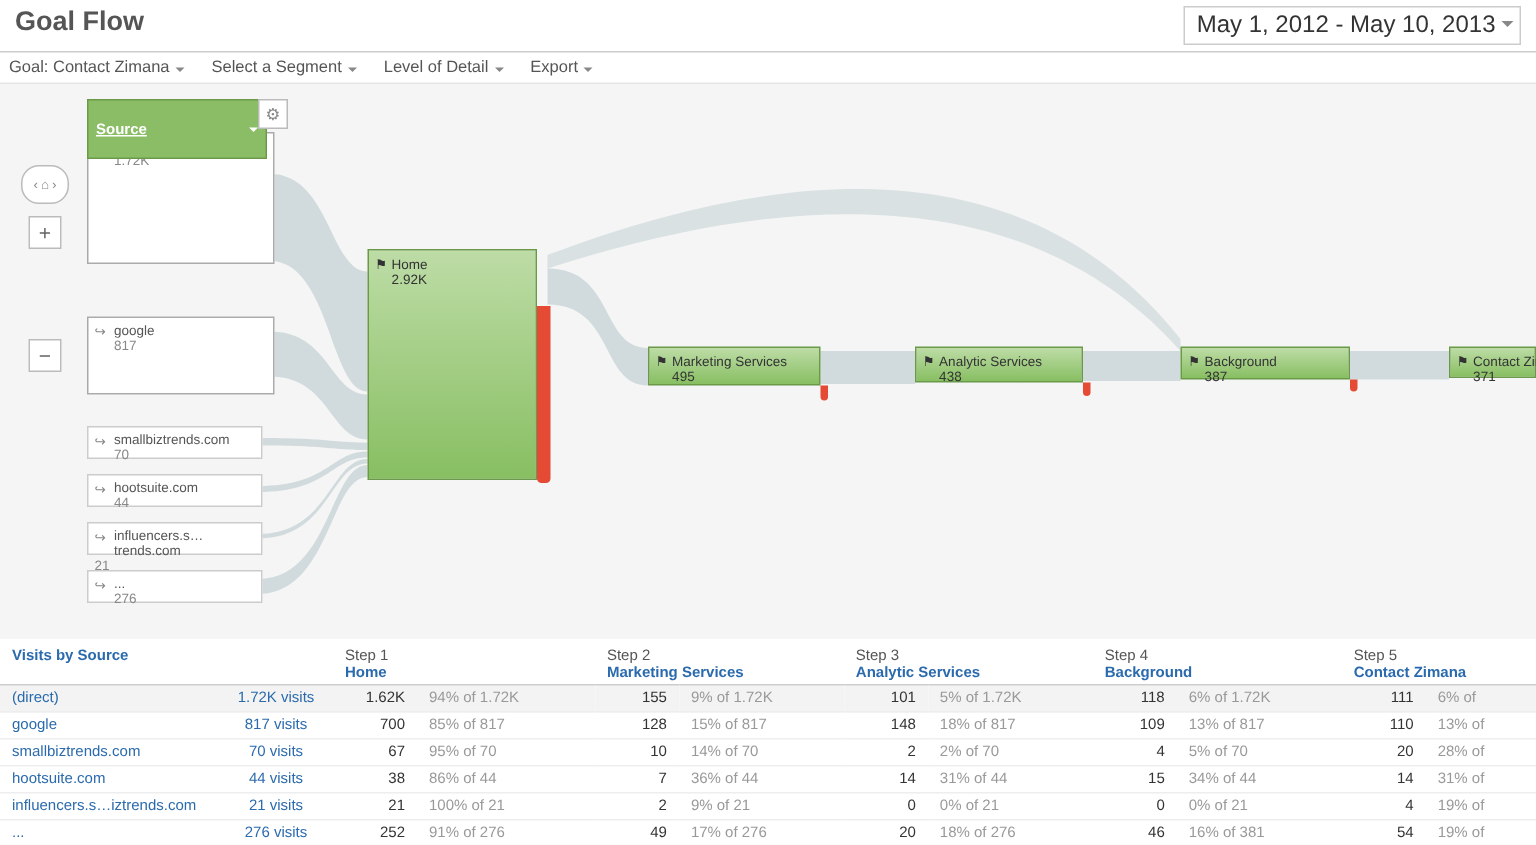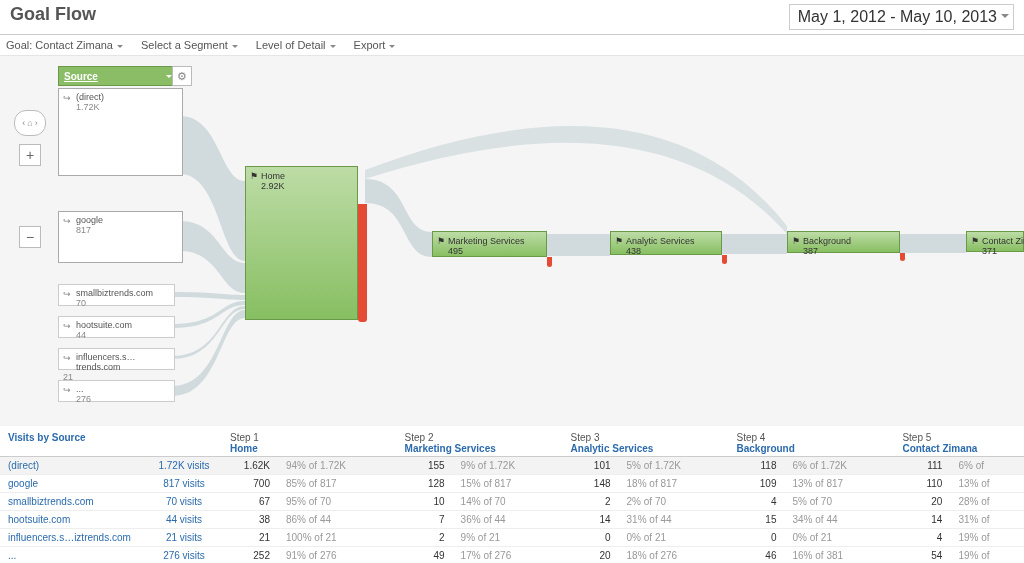--- a/index.html
+++ b/index.html
@@ -110,21 +110,21 @@
   }
   .dim-dropdown {
     position: absolute;
     left: 58px; top: 10px;
     width: 108px; height: 18px;
     background: #8bbd67;
     border: 1px solid #6a9a48;
     color: #fff;
     font-size: 10px;
     font-weight: bold;
-    padding: 0 5px;
+    padding: 10px 5px;
     display: flex; align-items: center; justify-content: space-between;
     z-index: 6;
     text-decoration: underline;
   }
   .dim-dropdown .tri {
     width: 0; height: 0;
     border-left: 3px solid transparent;
     border-right: 3px solid transparent;
     border-top: 3px solid #fff;
   }

